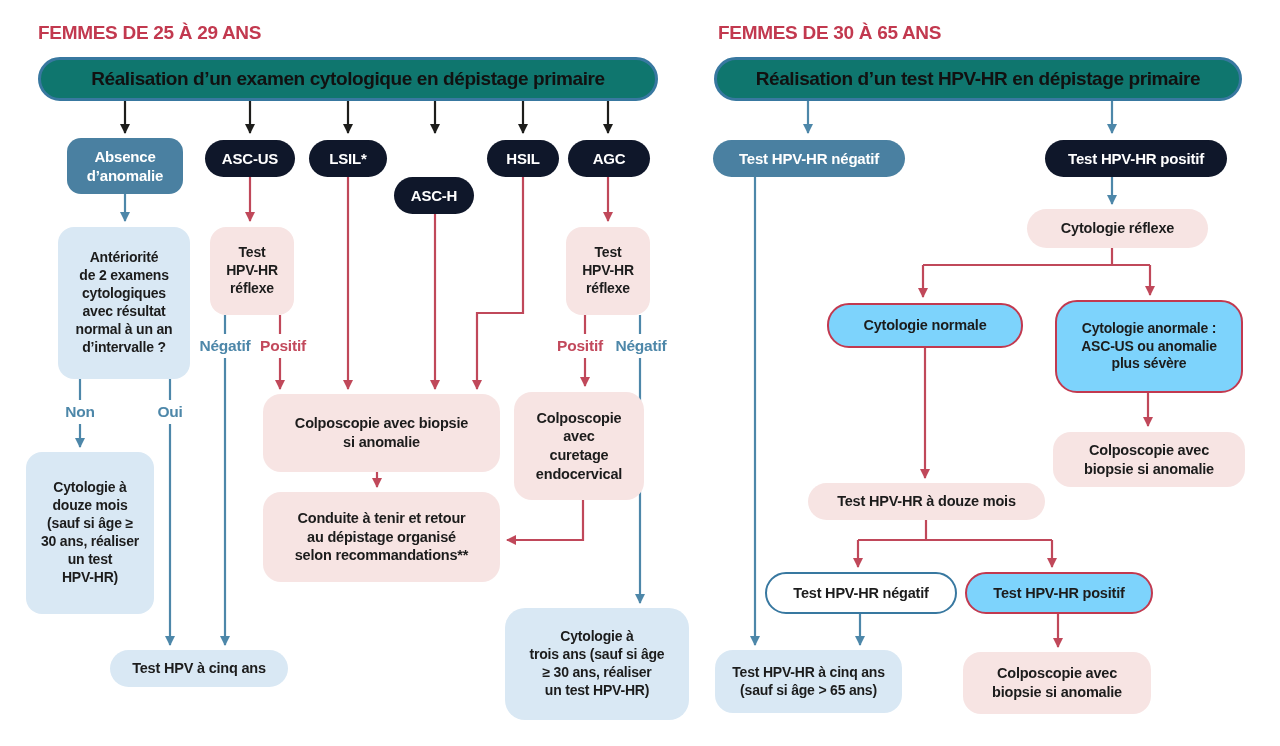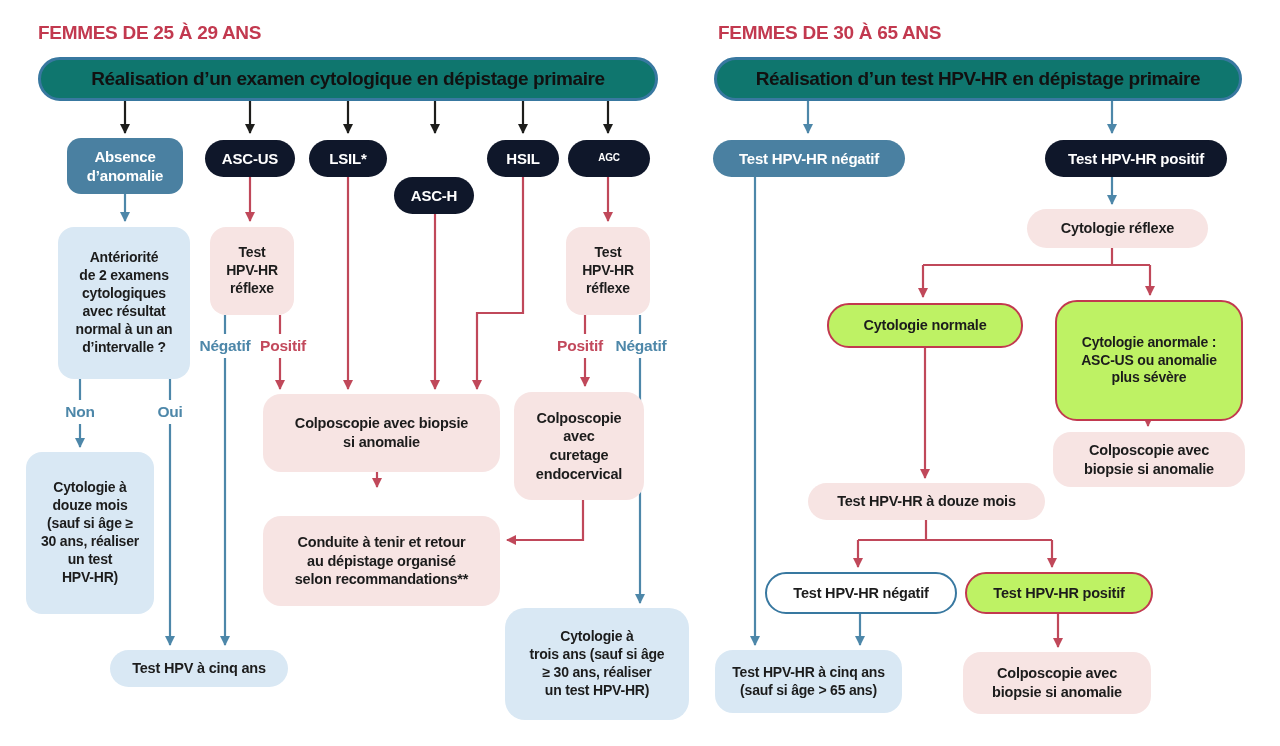--- a/index.html
+++ b/index.html
@@ -19,58 +19,58 @@
   }
   .node{
     position:absolute;box-sizing:border-box;display:flex;align-items:center;justify-content:center;
     text-align:center;font-weight:bold;font-size:14.5px;line-height:1.28;letter-spacing:-0.2px;
     white-space:pre-line;padding:8px 6px;
   }
   .pill-red{background:#0f172a;color:#fff;border-radius:19px;}
   .pill-blue{background:#4a80a1;color:#fff;border-radius:14px;}
   .soft-pink{background:#f7e4e3;color:#1c1c1c;}
   .soft-blue{background:#d9e8f4;color:#1c1c1c;}
-  .outline-red{background:#bef264;border:2.5px solid #c2394f;}
+  .outline-red{background:#7dd3fc;border:2.5px solid #c2394f;}
   .outline-blue{background:#fff;border:2.5px solid #3878a0;}
   .flow-label{
     position:absolute;transform:translateX(-50%);font-weight:bold;font-size:15.5px;
     letter-spacing:-0.2px;white-space:nowrap;
   }
   .lab-blue{color:#4d87a9;}
   .lab-red{color:#c2495c;}
 
   
   .n-absence{left:67px;top:138px;width:116px;height:56px;border-radius:14px;font-size:15px;}
   .n-ascus{left:205px;top:140px;width:90px;height:37px;font-size:15px;}
   .n-lsil{left:309px;top:140px;width:78px;height:37px;font-size:15px;}
   .n-asch{left:394px;top:140px;width:80px;height:37px;font-size:15px;margin-top:37px;}
   .n-hsil{left:487px;top:140px;width:72px;height:37px;font-size:15px;}
-  .n-agc{left:568px;top:140px;width:82px;height:37px;font-size:10px;}
+  .n-agc{left:568px;top:140px;width:82px;height:37px;font-size:15px;}
   .n-anteriorite{left:58px;top:227px;width:132px;height:152px;border-radius:16px;font-size:14px;}
   .n-reflexe1{left:210px;top:227px;width:84px;height:88px;border-radius:16px;font-size:14px;}
   .n-reflexe2{left:566px;top:227px;width:84px;height:88px;border-radius:16px;font-size:14px;}
   .n-cyto12{left:26px;top:452px;width:128px;height:162px;border-radius:16px;font-size:14px;}
   .n-colbio{left:263px;top:394px;width:237px;height:78px;border-radius:18px;}
-  .n-conduite{left:263px;top:492px;width:237px;height:90px;border-radius:18px;margin-top:24px;}
+  .n-conduite{left:263px;top:492px;width:237px;height:90px;border-radius:18px;}
   .n-curetage{left:514px;top:392px;width:130px;height:108px;border-radius:18px;}
   .n-hpv5{left:110px;top:650px;width:178px;height:37px;border-radius:18.5px;}
   .n-cyto3{left:505px;top:608px;width:184px;height:112px;border-radius:20px;font-size:14px;}
   .l-non{left:80px;top:403px;}
   .l-oui{left:170px;top:403px;}
   .l-neg1{left:225px;top:337px;}
   .l-pos1{left:283px;top:337px;}
   .l-pos2{left:580px;top:337px;}
   .l-neg2{left:641px;top:337px;}
 
   
   .n-rneg{left:713px;top:140px;width:192px;height:37px;border-radius:18.5px;font-size:15px;}
   .n-rpos{left:1045px;top:140px;width:182px;height:37px;border-radius:18.5px;font-size:15px;}
   .n-rreflexe{left:1027px;top:209px;width:181px;height:39px;border-radius:19.5px;}
   .n-normale{left:827px;top:303px;width:196px;height:45px;border-radius:22px;}
-  .n-anormale{left:1055px;top:300px;width:188px;height:121px;border-radius:22px;font-size:14px;}
+  .n-anormale{left:1055px;top:300px;width:188px;height:93px;border-radius:22px;font-size:14px;}
   .n-colbio1{left:1053px;top:432px;width:192px;height:55px;border-radius:18px;}
   .n-douze{left:808px;top:483px;width:237px;height:37px;border-radius:18.5px;}
   .n-neg2box{left:765px;top:572px;width:192px;height:42px;border-radius:21px;}
   .n-pos2box{left:965px;top:572px;width:188px;height:42px;border-radius:21px;}
   .n-cinq{left:715px;top:650px;width:187px;height:63px;border-radius:18px;font-size:14px;}
   .n-colbio2{left:963px;top:652px;width:188px;height:62px;border-radius:18px;}
 
   .h-left{left:38px;top:22px;text-align:center;}
   .h-right{left:718px;top:22px;}
   .t-left{left:38px;top:57px;width:620px;height:44px;}

